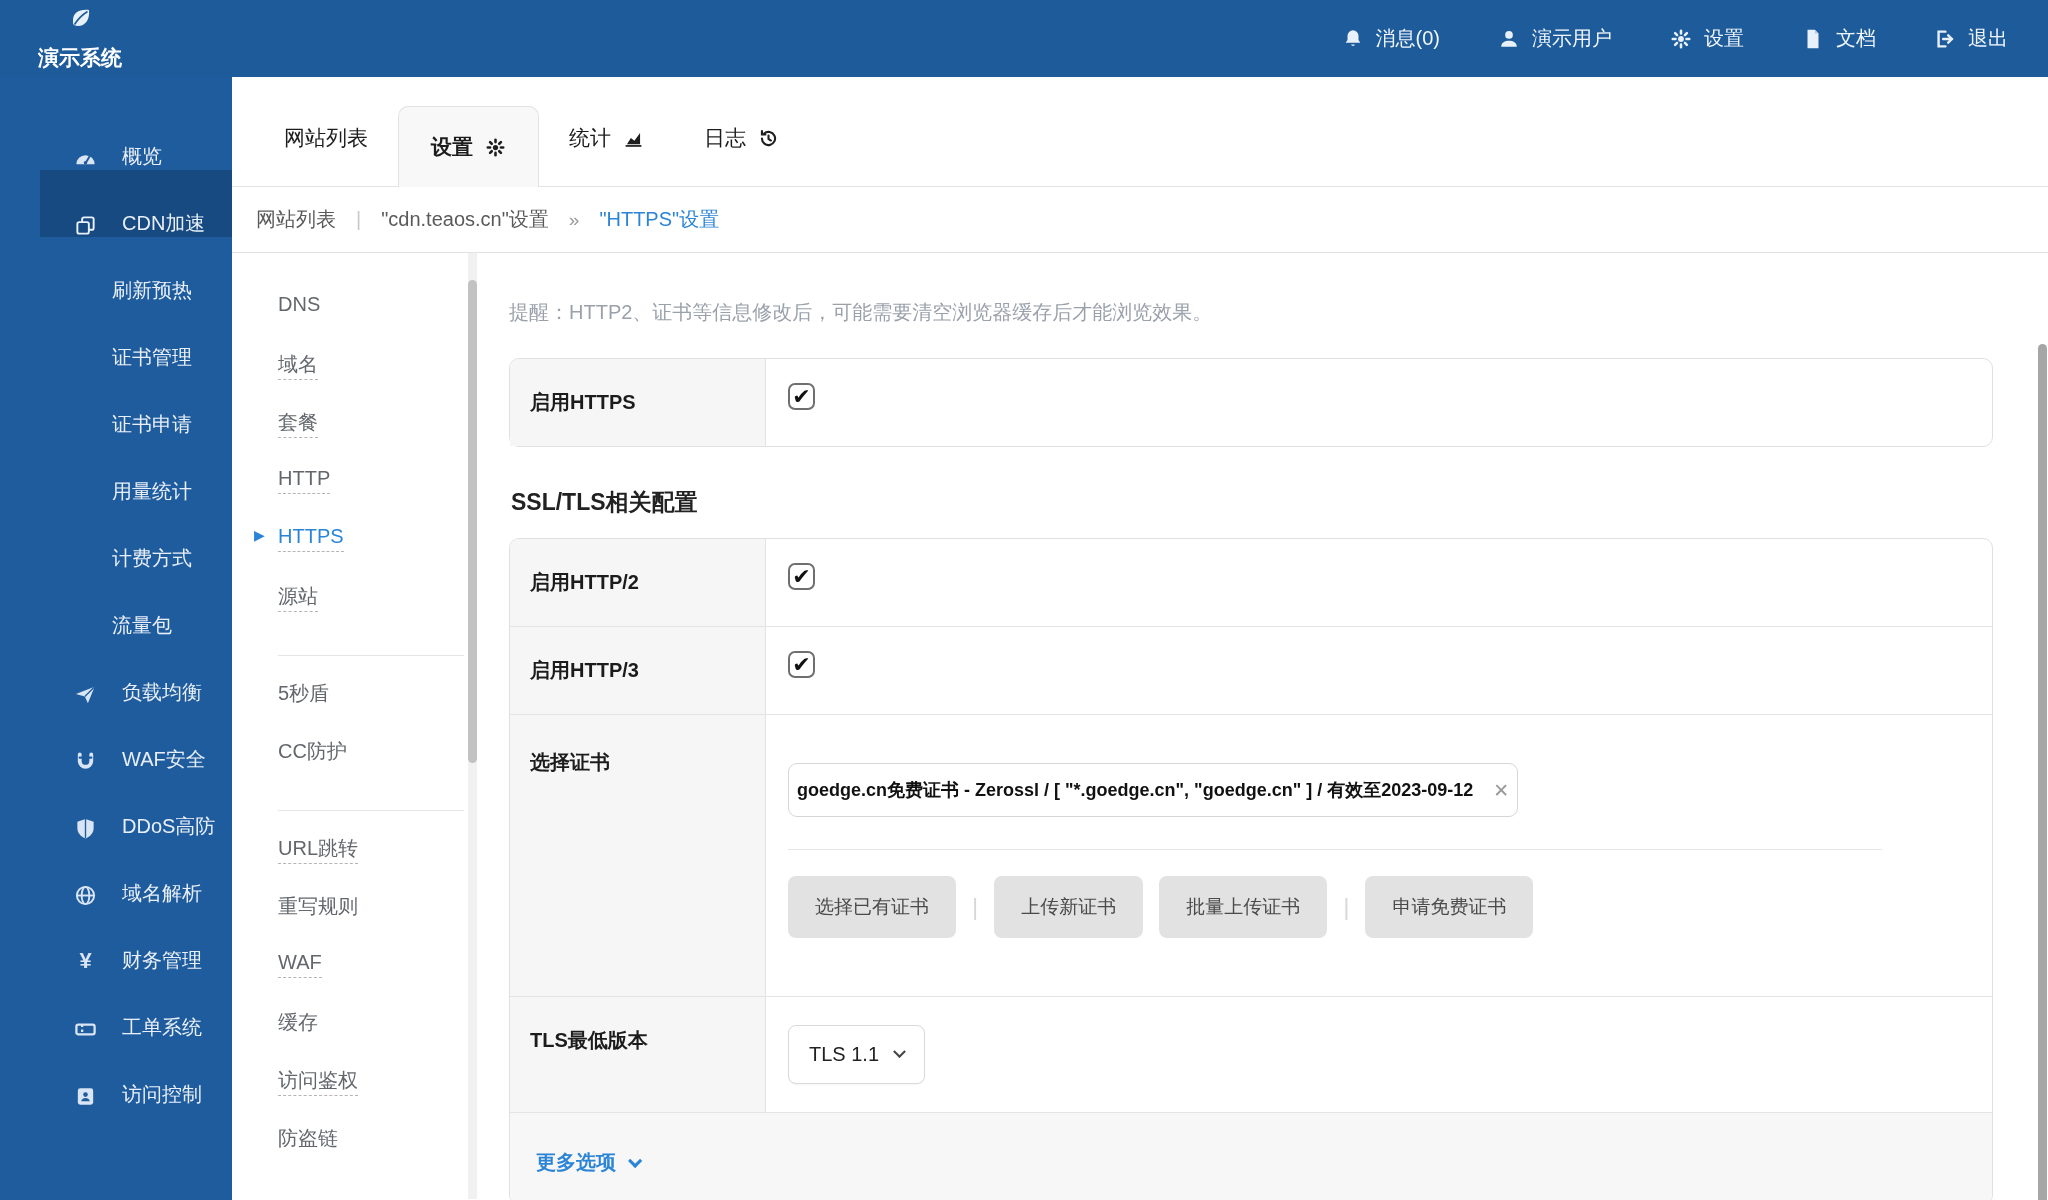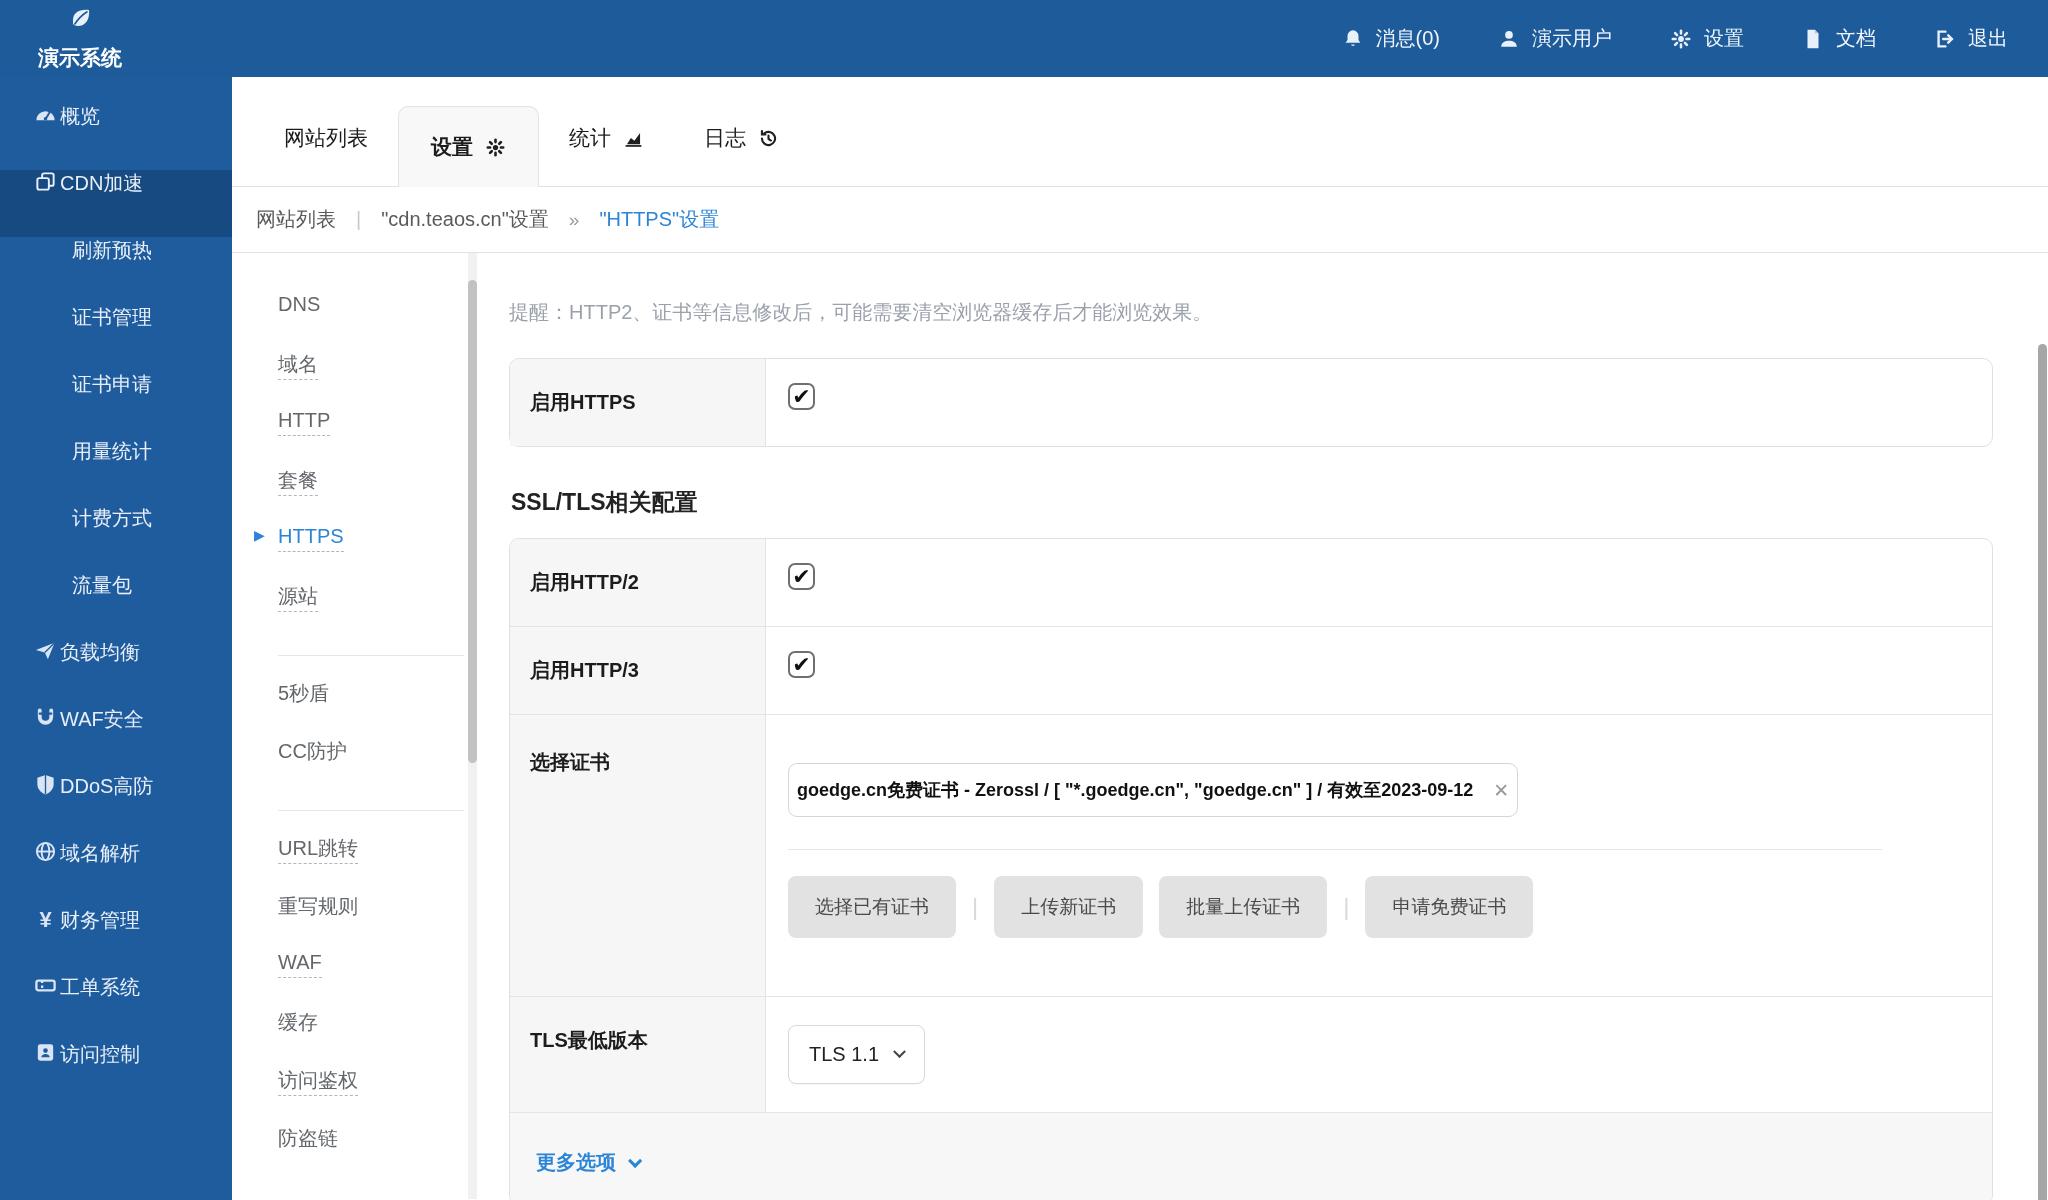--- a/index.html
+++ b/index.html
@@ -11,22 +11,22 @@
     background:#1d5b9b; display:flex; align-items:center; justify-content:space-between;
     padding:0 40px 0 38px; }
   .brand { display:flex; align-items:center; gap:16px; color:#fff; font-size:21px; font-weight:bold;flex-direction:column; }
   .topmenu { display:flex; align-items:center; gap:58px; }
   .topitem { display:flex; align-items:center; gap:12px; color:#f2f6fb; font-size:20px; cursor:pointer; }
   .ticon { width:22px; height:22px; display:inline-block; }
 
   
   .sidebar { position:absolute; left:0; top:77px; width:232px; height:1123px;
     background:#1e5c9e; padding-top:26px; }
-  .sbitem { height:67px; display:flex; align-items:flex-start; gap:3px; padding-left:34px;
-    color:#e9eff8; font-size:20px; cursor:pointer; }
+  .sbitem { height:67px; display:flex; align-items:flex-end; gap:25px; padding-left:34px;
+    color:#e9eff8; font-size:20px; cursor:pointer;margin-left:40px; }
   .sbitem .ticon { width:23px; height:23px; }
   .sbitem.sub { padding-left:72px; }
   .sbitem.active { background:#164a80; }
   .yen { font-size:22px; font-weight:bold; color:#d9e4f4; width:23px; text-align:center; }
 
   
   .content { position:absolute; left:232px; top:77px; width:1816px; height:1123px; background:#fff;border-radius:21px; }
 
   .tabsrow { position:relative; height:110px; border-bottom:1px solid #e2e2e2;
     display:flex; align-items:flex-end; padding-left:22px; }
@@ -308,22 +308,22 @@
     <span>"cdn.teaos.cn"设置</span>
     <span class="bc-sep2">»</span>
     <span class="bc-current">"HTTPS"设置</span>
   </div>
 
   <div class="bodyrow">
 
     <div class="submenu">
       <div class="smitem"><span class="lbl">DNS</span></div>
       <div class="smitem dashed"><span class="lbl">域名</span></div>
+      <div class="smitem dashed"><span class="lbl">套餐</span></div>
       <div class="smitem dashed"><span class="lbl">HTTP</span></div>
-      <div class="smitem dashed"><span class="lbl">套餐</span></div>
       <div class="smitem dashed active">
         <span class="smarrow">▶</span>
         <span class="lbl">HTTPS</span>
       </div>
       <div class="smitem dashed"><span class="lbl">源站</span></div>
       <div class="smdivider"></div>
       <div class="smitem"><span class="lbl">5秒盾</span></div>
       <div class="smitem"><span class="lbl">CC防护</span></div>
       <div class="smdivider"></div>
       <div class="smitem dashed"><span class="lbl">URL跳转</span></div>

